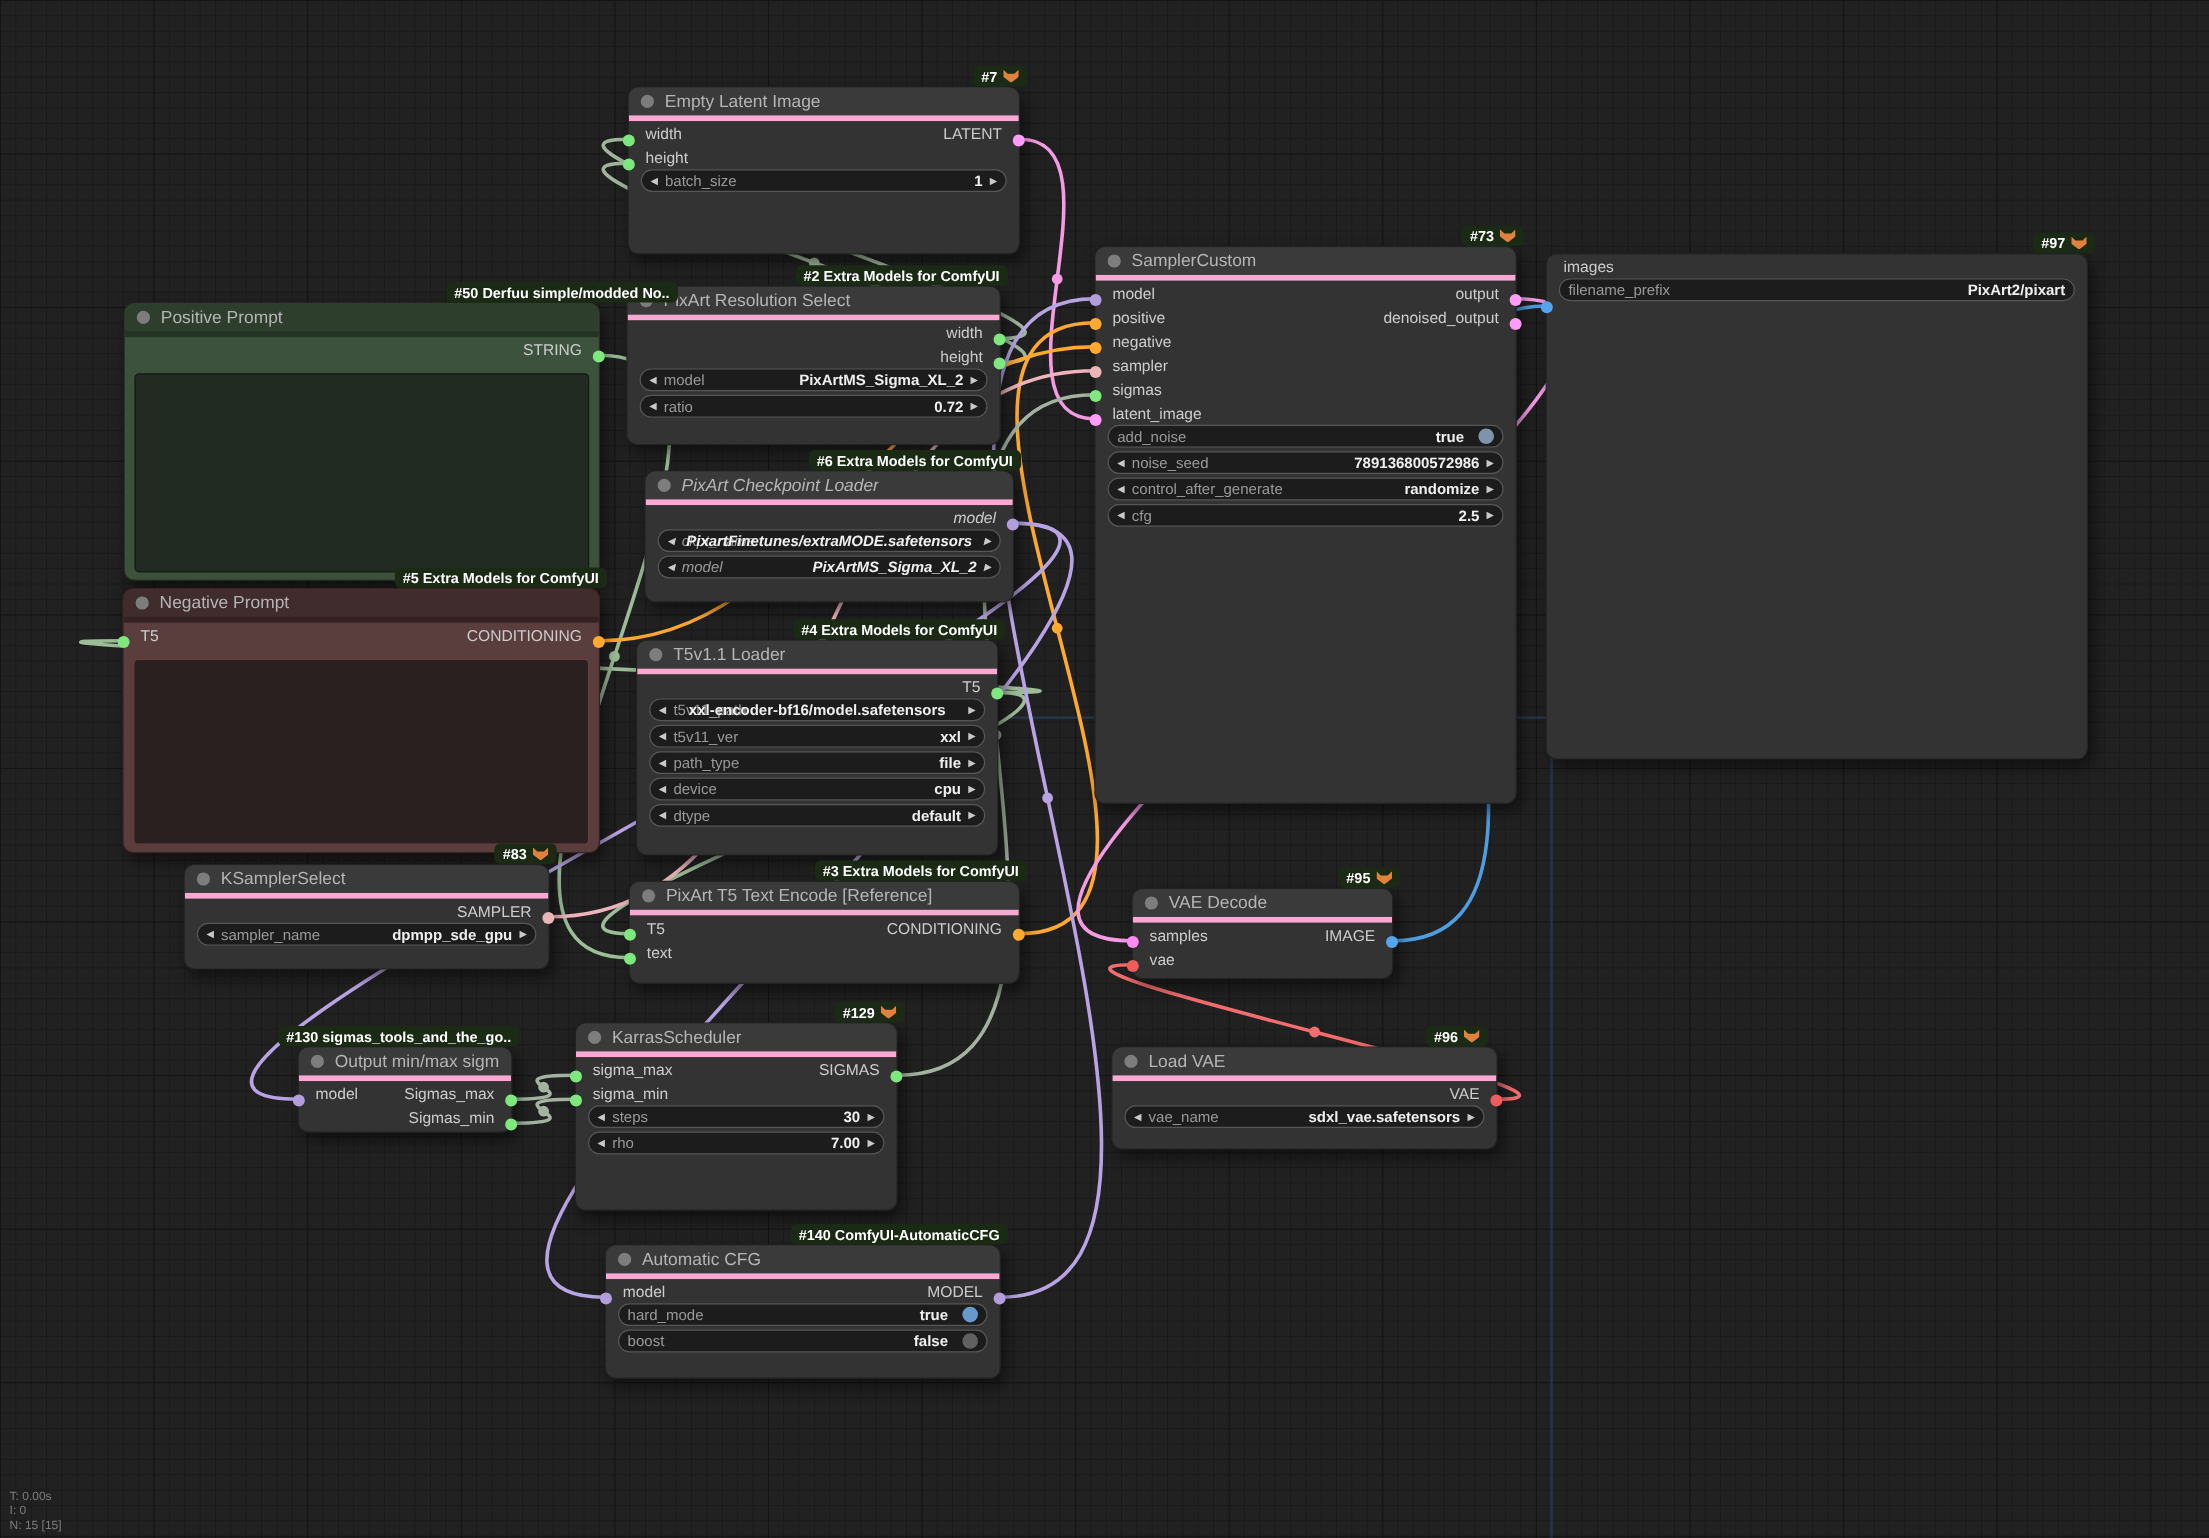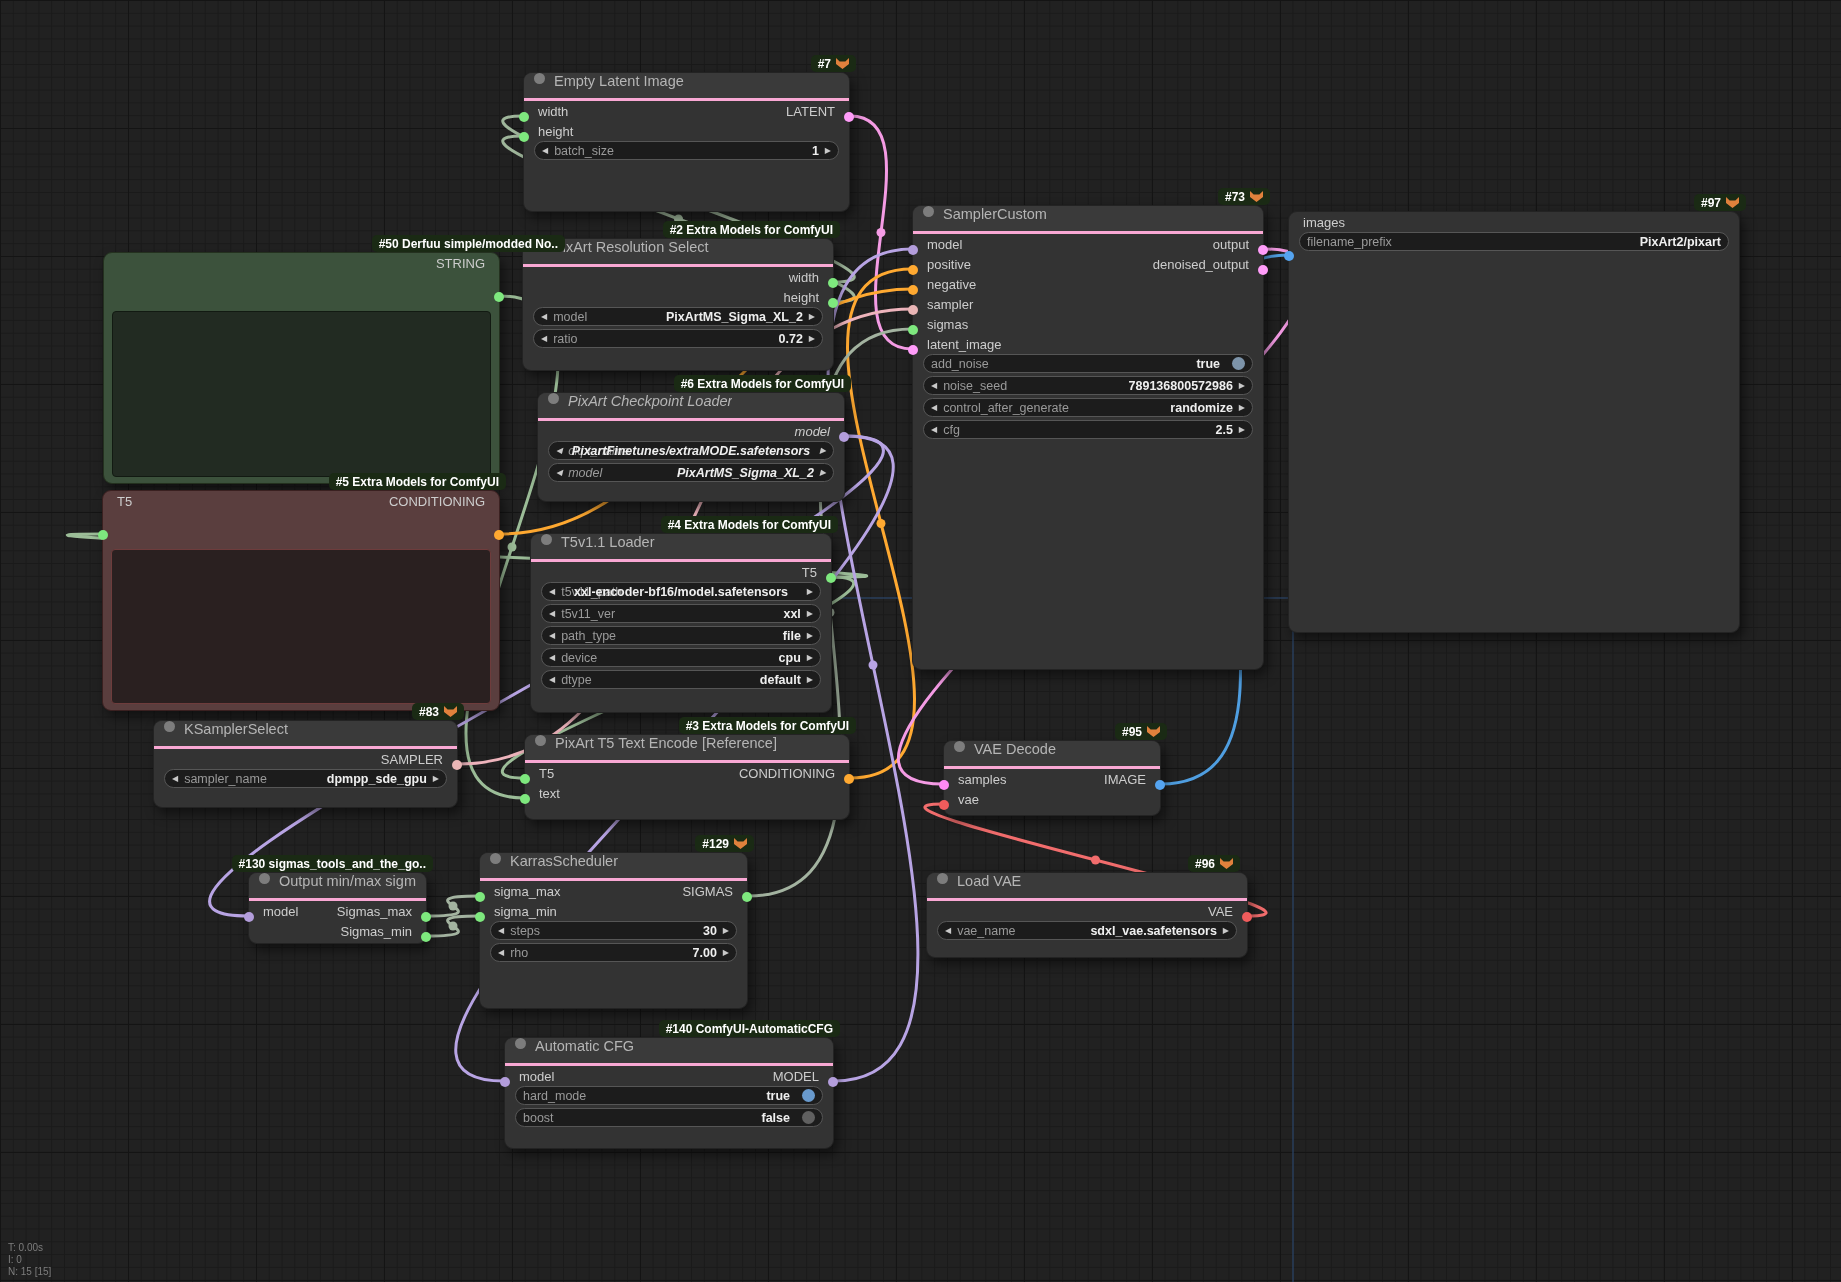--- a/index.html
+++ b/index.html
@@ -15,22 +15,22 @@
     background-size:128px 128px,128px 128px,12.8px 12.8px,12.8px 12.8px;
   }
   #wires{position:absolute;left:0;top:0;z-index:1;}
   #nodes{position:absolute;left:0;top:0;width:100%;height:100%;z-index:2;}
   .node{
     position:absolute;background:#333333;border:1px solid #232323;border-radius:9px;
     box-shadow:4px 6px 12px rgba(0,0,0,.5);box-sizing:border-box;
   }
   .node .hdr{
     height:28px;border-radius:8px 8px 0 0;background:#3a3a3a;
-    display:flex;padding:0 10px;gap:9px;
-    border-bottom:3px solid #f9a8d4;box-sizing:border-box;
+    display:flex;align-items:center;padding:0 10px;gap:9px;
+    border-bottom:5px solid #f9a8d4;box-sizing:border-box;
   }
   .node .hdr .cdot{width:11px;height:11px;border-radius:50%;background:#7d7d7d;flex:0 0 auto;}
   .node .hdr .ttl{color:#b5b5b5;font-size:14.5px;white-space:nowrap;overflow:hidden;}
   .node.green{background:#3c523c;border-color:#24311f;}
   .node.green .hdr{background:#2d3e2d;border-bottom-color:#243324;}
   .node.red{background:#5a3e3e;border-color:#3a2020;}
   .node.red .hdr{background:#402c2c;border-bottom-color:#342121;}
   .row{height:20px;display:flex;align-items:center;justify-content:space-between;
        padding:0 14px;box-sizing:border-box;}
   .slotlbl{color:#cdcdcd;font-size:13px;white-space:nowrap;}
@@ -124,20 +124,24 @@
           <span class="wlbl">batch_size</span>
           <span class="wval">1</span>
           <span class="arr">▶</span>
         </div>
       </div>
       <div class="badge" style="top: 55px; right: 985px;">
         <span>#7</span>
         <span class="fox"></span>
       </div>
       <div class="node green" style="left: 103px; top: 252px; width: 397px; height: 232px;">
+        <div class="hdr">
+          <span class="cdot"></span>
+          <span class="ttl">Positive Prompt</span>
+        </div>
         <span class="sdot" style="right: -5px; top: 39px; background: rgb(126, 232, 126);"></span>
         <div class="row">
           <span class="slotlbl"></span>
           <span class="slotlbl">STRING</span>
         </div>
         <div class="tarea" style="top: 58px; height: 166px;"></div>
       </div>
       <div class="badge" style="top: 235px; right: 1276px; text-align: center;">
         <span>#50 Derfuu simple/modded No..</span>
       </div>
@@ -192,20 +196,24 @@
           <span class="arr">◀</span>
           <span class="wlbl">model</span>
           <span class="wval">PixArtMS_Sigma_XL_2</span>
           <span class="arr">▶</span>
         </div>
       </div>
       <div class="badge" style="top: 375px; right: 990px;">
         <span>#6 Extra Models for ComfyUI</span>
       </div>
       <div class="node red" style="left: 102px; top: 490px; width: 398px; height: 221px;">
+        <div class="hdr">
+          <span class="cdot"></span>
+          <span class="ttl">Negative Prompt</span>
+        </div>
         <span class="sdot" style="left: -5px; top: 39px; background: rgb(126, 232, 126);"></span>
         <span class="sdot" style="right: -5px; top: 39px; background: rgb(255, 169, 49);"></span>
         <div class="row">
           <span class="slotlbl">T5</span>
           <span class="slotlbl">CONDITIONING</span>
         </div>
         <div class="tarea" style="top: 58px; height: 155px;"></div>
       </div>
       <div class="badge" style="top: 473px; right: 1335px;">
         <span>#5 Extra Models for ComfyUI</span>

